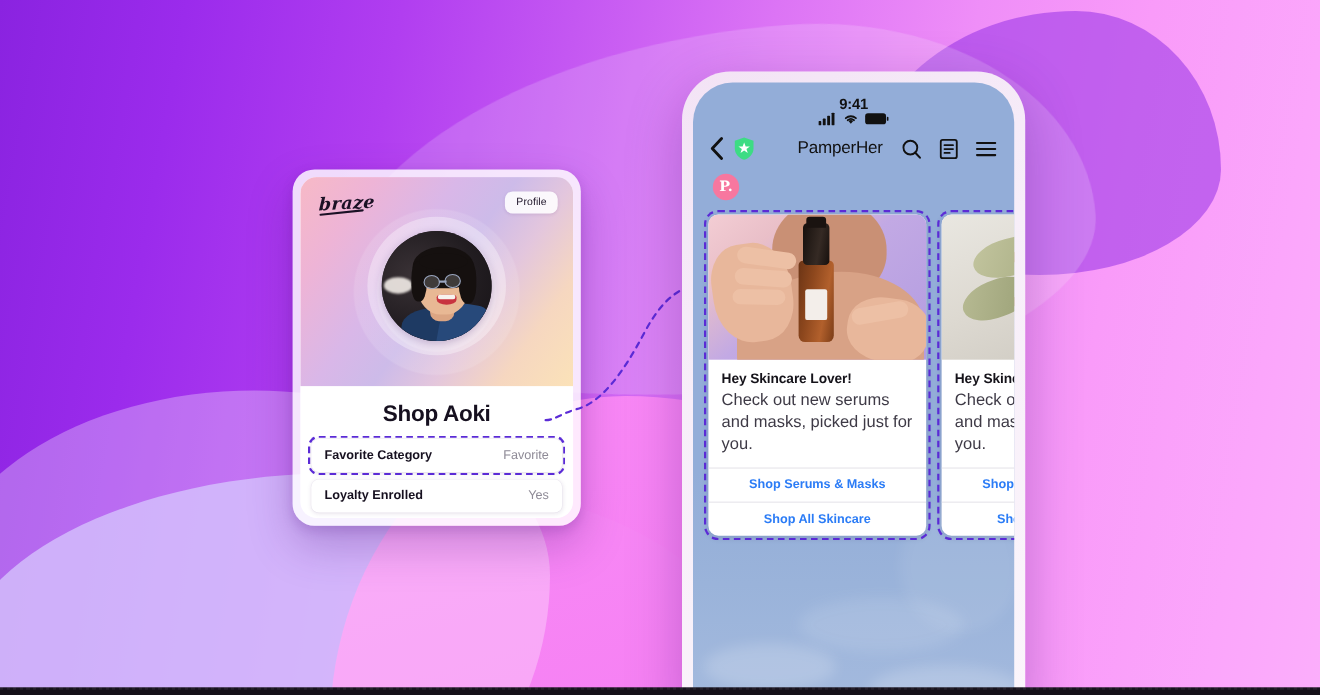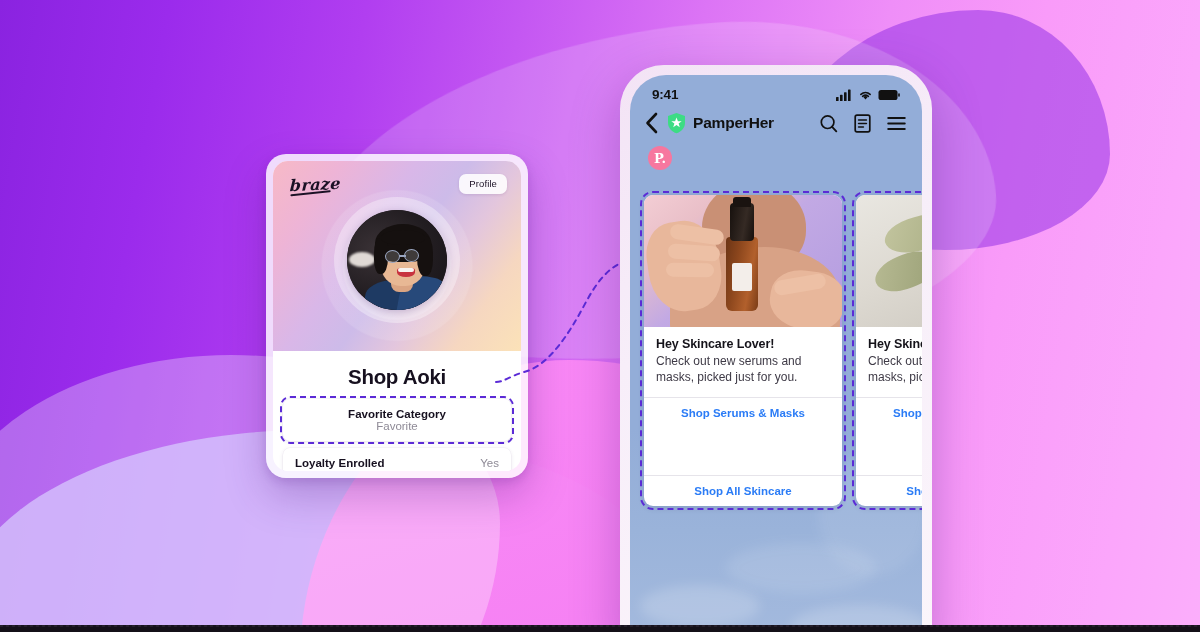--- a/index.html
+++ b/index.html
@@ -148,21 +148,21 @@
     padding:9px 12px;
     margin-bottom:7px;
     box-shadow:0 1px 4px rgba(60,20,90,.10), 0 0 0 .5px rgba(120,80,160,.07);
   }
   .detail-row:last-child { margin-bottom:0; }
   .detail-label { font-size:11.5px; font-weight:700; color:#16101f; }
   .detail-value { font-size:11.5px; font-weight:400; color:#8e8a96; }
   .detail-row.highlighted {
     outline:2px dashed #5b2bd6;
     outline-offset:1px;
-    position:relative; z-index:3;flex-direction:column;
+    position:relative; z-index:3;
   }
 
   
   #connector {
     position:absolute; left:490px; top:250px; width:170px; height:140px;
     z-index:25; pointer-events:none;
   }
 
   
   #phone-frame {
@@ -181,33 +181,33 @@
     overflow:hidden;
     position:relative;
   }
   
   #clouds { position:absolute; left:0; bottom:0; width:100%; height:220px; }
   .cloud { position:absolute; background:rgba(255,255,255,.18); border-radius:50%; filter:blur(6px); }
 
   #status-bar {
     display:flex; align-items:center; justify-content:space-between;
     padding:12px 22px 4px;
-    position:relative; z-index:5;
+    position:relative; z-index:5;flex-direction:column;
   }
   #status-time { font-size:13.5px; font-weight:600; color:#111; letter-spacing:-.2px; }
   #status-icons { display:flex; align-items:center; gap:5px; }
 
   #nav-bar {
     display:flex; align-items:center;
     padding:6px 16px 0 14px;
     position:relative; z-index:5;
   }
   #back-chevron { margin-right:8px; line-height:0; }
   #brand-shield { margin-right:7px; line-height:0; }
-  #brand-title { font-size:15.5px; font-weight:700; color:#111; letter-spacing:-.2px; }
+  #brand-title { font-size:15.5px; font-weight:400; color:#111; letter-spacing:-.2px;margin-left:32px; }
   #nav-actions { margin-left:auto; display:flex; align-items:center; gap:16px; line-height:0; }
 
   #sender-avatar {
     margin:12px 0 0 18px;
     width:24px; height:24px; border-radius:50%;
     background:#f7779f;
     display:flex; align-items:center; justify-content:center;
     font-family:"DejaVu Serif", serif;
     font-weight:700; font-size:13px; color:#fff;
     position:relative; z-index:5;
@@ -248,30 +248,30 @@
 
   
   #art2 { background:linear-gradient(155deg,#e9e7e1 0%,#ddd9d1 45%,#c9c5bc 100%); }
   #a2-stone1 { left:28px; top:22px; width:66px; height:34px; background:linear-gradient(120deg,#c3c59f,#a8ad83); border-radius:56% 44% 48% 52%; transform:rotate(-14deg); }
   #a2-stone2 { left:18px; top:60px; width:62px; height:34px; background:linear-gradient(120deg,#b8bb94,#9aa076); border-radius:52% 48% 44% 56%; transform:rotate(-22deg); }
   #a2-handle { left:60px; top:44px; width:54px; height:9px; background:linear-gradient(90deg,#d5956a,#c27f54); border-radius:6px; transform:rotate(26deg); }
   #a2-handle2 { left:52px; top:78px; width:48px; height:8px; background:linear-gradient(90deg,#d5956a,#c27f54); border-radius:6px; transform:rotate(16deg); }
 
   .card-body { padding:10px 12px 11px; }
   .card-title { font-size:12.5px; font-weight:700; color:#15131a; margin-bottom:3px; letter-spacing:-.1px; }
-  .card-text { font-size:12px; color:#3e3a46; line-height:1.33; }
+  .card-text { font-size:15px; color:#3e3a46; line-height:1.33; }
   .card-btn {
     border-top:1px solid #e6e4ea;
     text-align:center;
     padding:9px 4px;
     font-size:11.5px; font-weight:600;
     color:#2b7cf6;
     white-space:nowrap;
   }
-  .card-btn.secondary { font-weight:700;margin-top:47px; }
+  .card-btn.secondary { font-weight:700; }
 </style>
 </head>
 <body>
 
 <div id="stage">
 
   <div class="blob" id="blob-violet-right"></div>
   <div class="blob" id="blob-top"></div>
   <div class="blob" id="blob-pink-2"></div>
   <div class="blob" id="blob-pink"></div>

